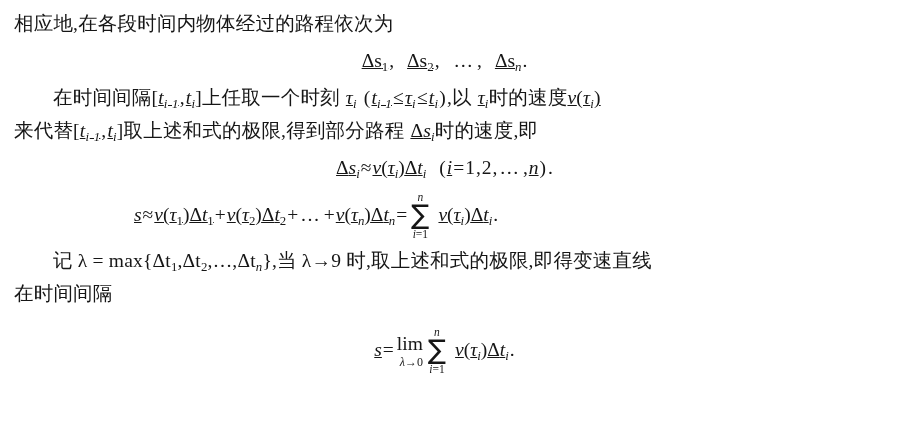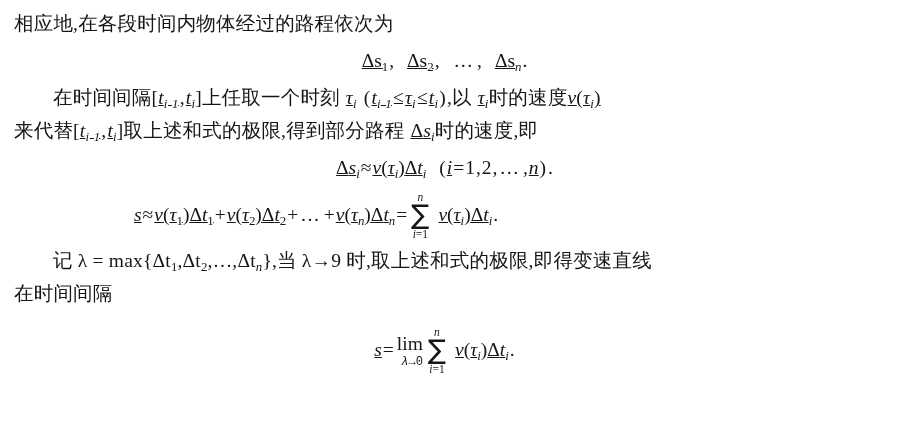--- a/index.html
+++ b/index.html
@@ -79,21 +79,21 @@
     font-family: "DejaVu Sans", sans-serif;
   }
   .limop {
     display: inline-block;
     text-align: right;
     line-height: 1;
     vertical-align: middle;
     margin: 0 2px;
   }
   .limop .top { display: block; font-style: normal; font-size: 19.5px; line-height: 1.05;}
-  .limop .bot { display: block; font-size: 12px; font-style: normal; line-height: 1.2; font-family: Liberation Mono, monospace; }
+  .limop .bot { display: block; font-size: 12px; font-style: normal; line-height: 1.2; }
   .brk { font-style: normal; }
   .cdots { letter-spacing: 2px; }
   .lambda { font-style: italic; }
 </style>
 </head>
 <body>
 
 <div class="page">
 
   <div class="para">

